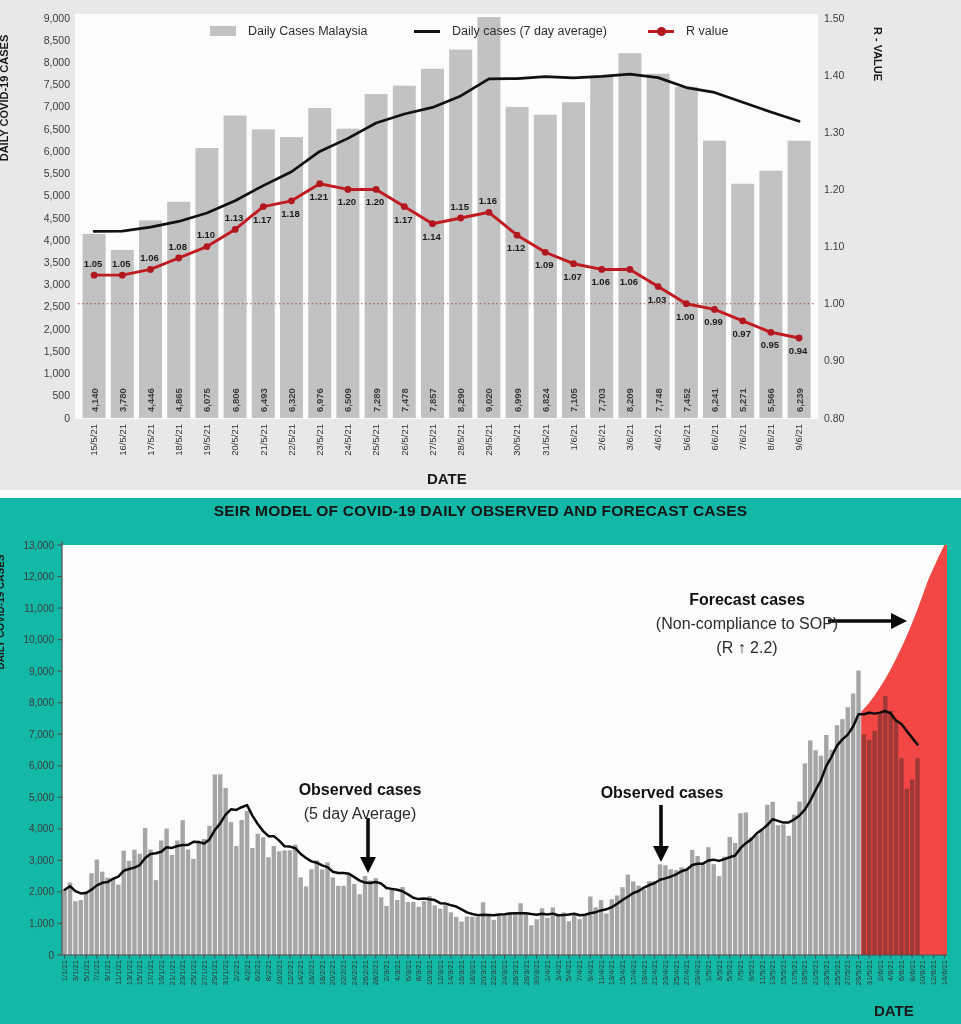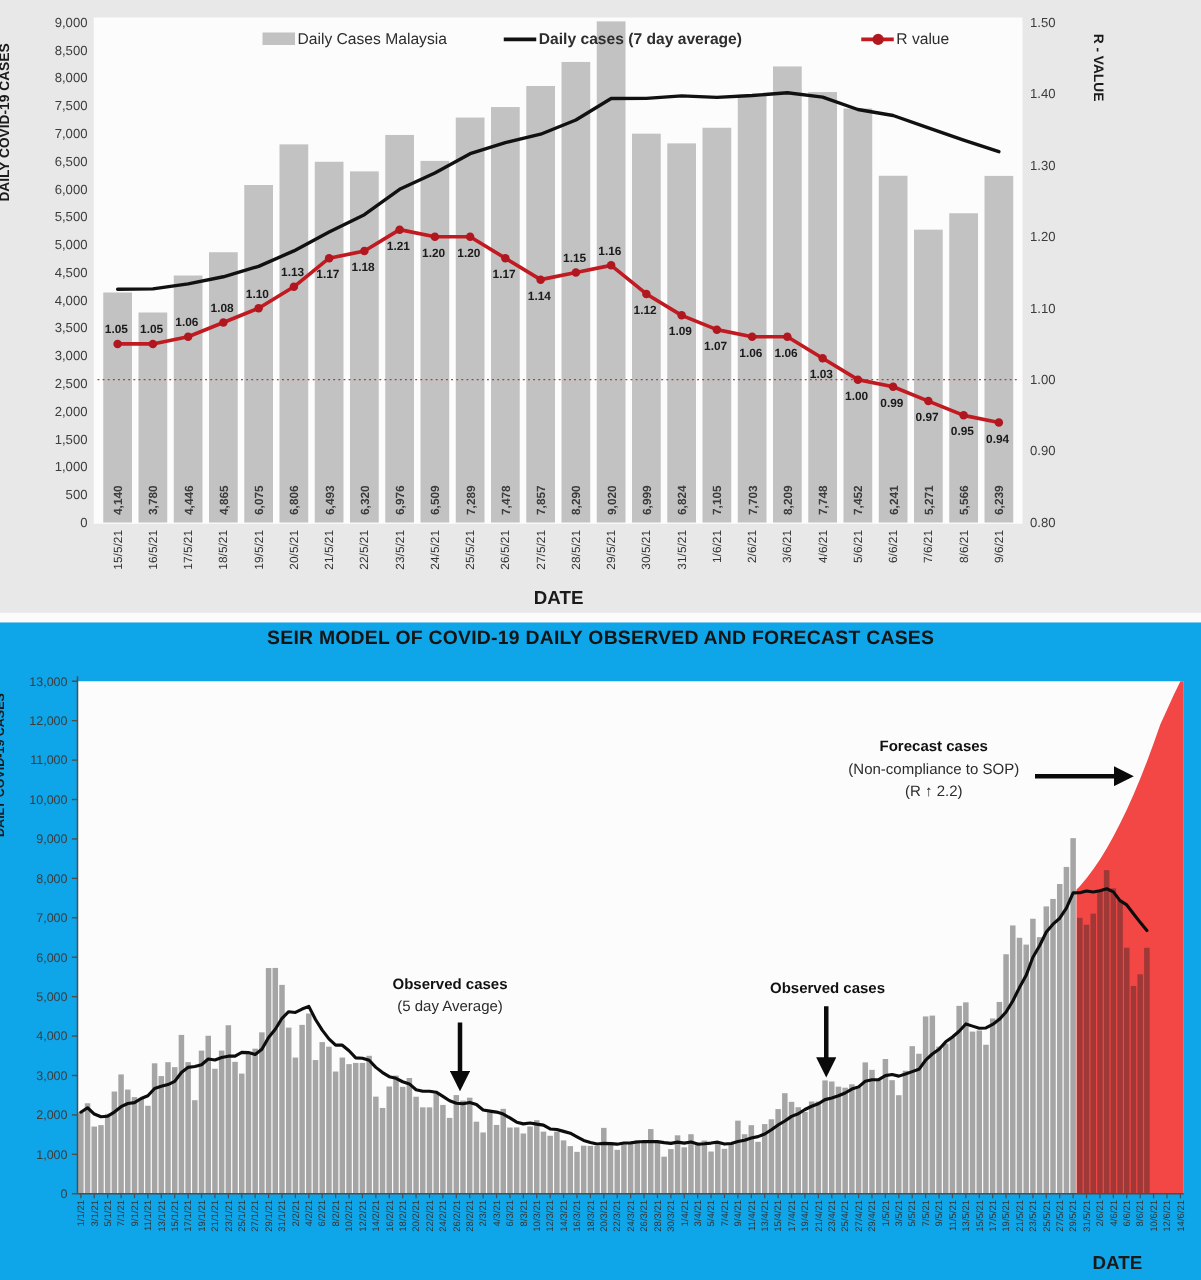--- a/index.html
+++ b/index.html
@@ -1,35 +1,35 @@
 <!DOCTYPE html>
 <html><head>
 <meta charset="utf-8">
 <style>
   html,body{margin:0;padding:0;}
   body{width:961px;height:1024px;font-family:"Liberation Sans",sans-serif;background:#e9e8e8;overflow:hidden;}
   .page{position:relative;width:961px;height:1024px;}
   .panel{position:relative;width:961px;}
   .panel-top{height:490px;background:#e9e8e8;}
   .separator{height:8px;background:#fbfbfb;}
-  .panel-bottom{height:526px;background:#0ea5e9;}
+  .panel-bottom{height:526px;background:#14b8a6;}
   svg{position:absolute;left:0;top:0;}
   .vlabel{position:absolute;font-weight:bold;color:#1a1a1a;white-space:nowrap;}
   .vlabel-ccw{transform:rotate(-90deg);transform-origin:left bottom;}
   .vlabel-cw{transform:rotate(90deg);transform-origin:left top;}
   .legend{position:absolute;left:0;top:22px;width:961px;height:18px;font-size:12.5px;color:#2e2e2e;}
-  .legend-item{position:absolute;display:flex;align-items:center;gap:2px;height:18px;padding-left:44px;}
+  .legend-item{position:absolute;display:flex;align-items:center;gap:12px;height:18px;padding-left:44px;}
   .sw-bar{display:inline-block;width:26px;height:10px;}
   .sw-line{display:inline-block;width:26px;height:3px;}
   .sw-rline{position:relative;display:inline-block;width:26px;height:3px;}
   .sw-rline .dot{position:absolute;left:9px;top:-3px;width:9px;height:9px;border-radius:50%;}
   .xtitle{position:absolute;font-weight:bold;font-size:15px;color:#1a1a1a;}
   .btitle{position:absolute;top:3px;left:0;width:961px;text-align:center;font-weight:bold;
           font-size:15.5px;line-height:19px;color:#141414;letter-spacing:.2px;}
-  .ann{position:absolute;text-align:center;font-size:12px;line-height:1.5;color:#2b2b2b;}
+  .ann{position:absolute;text-align:center;font-size:16px;line-height:1.5;color:#2b2b2b;}
   .ann .b{font-weight:bold;color:#111;}
 </style>
 </head>
 <body>
 
 <div class="page">
 
   <section class="panel panel-top">
     <svg id="top-svg" width="961" height="490">
         <rect x="75" y="14" width="743" height="405" fill="#fcfcfc"></rect>
@@ -197,25 +197,25 @@
 
     <div class="vlabel vlabel-ccw" style="left:10px;top:152px;width:132px;font-size:11px;text-align:center;">DAILY COVID-19 CASES</div>
 
     <div class="vlabel vlabel-cw" style="left:884px;top:18px;width:72px;font-size:11px;text-align:center;">R - VALUE</div>
 
     <div class="legend">
       <div class="legend-item" style="left:166px;">
         <span class="sw-bar" id="sw-bar" style="background: rgb(194, 194, 194);"></span>
         <span>Daily Cases Malaysia</span>
       </div>
-      <div class="legend-item" style="left:359px;font-weight:bold;">
+      <div class="legend-item" style="left:370px;">
         <span class="sw-line" id="sw-line" style="background: rgb(17, 17, 17);"></span>
         <span>Daily cases (7 day average)</span>
       </div>
-      <div class="legend-item" style="left:645px;">
+      <div class="legend-item" style="left:604px;">
         <span class="sw-rline" id="sw-rline" style="background: rgb(193, 26, 33);">
             <span class="dot" style="background: rgb(176, 23, 30);"></span>
           </span>
         <span>R value</span>
       </div>
     </div>
 
     <div class="xtitle" style="left:427px;top:470px;">DATE</div>
   </section>
 

